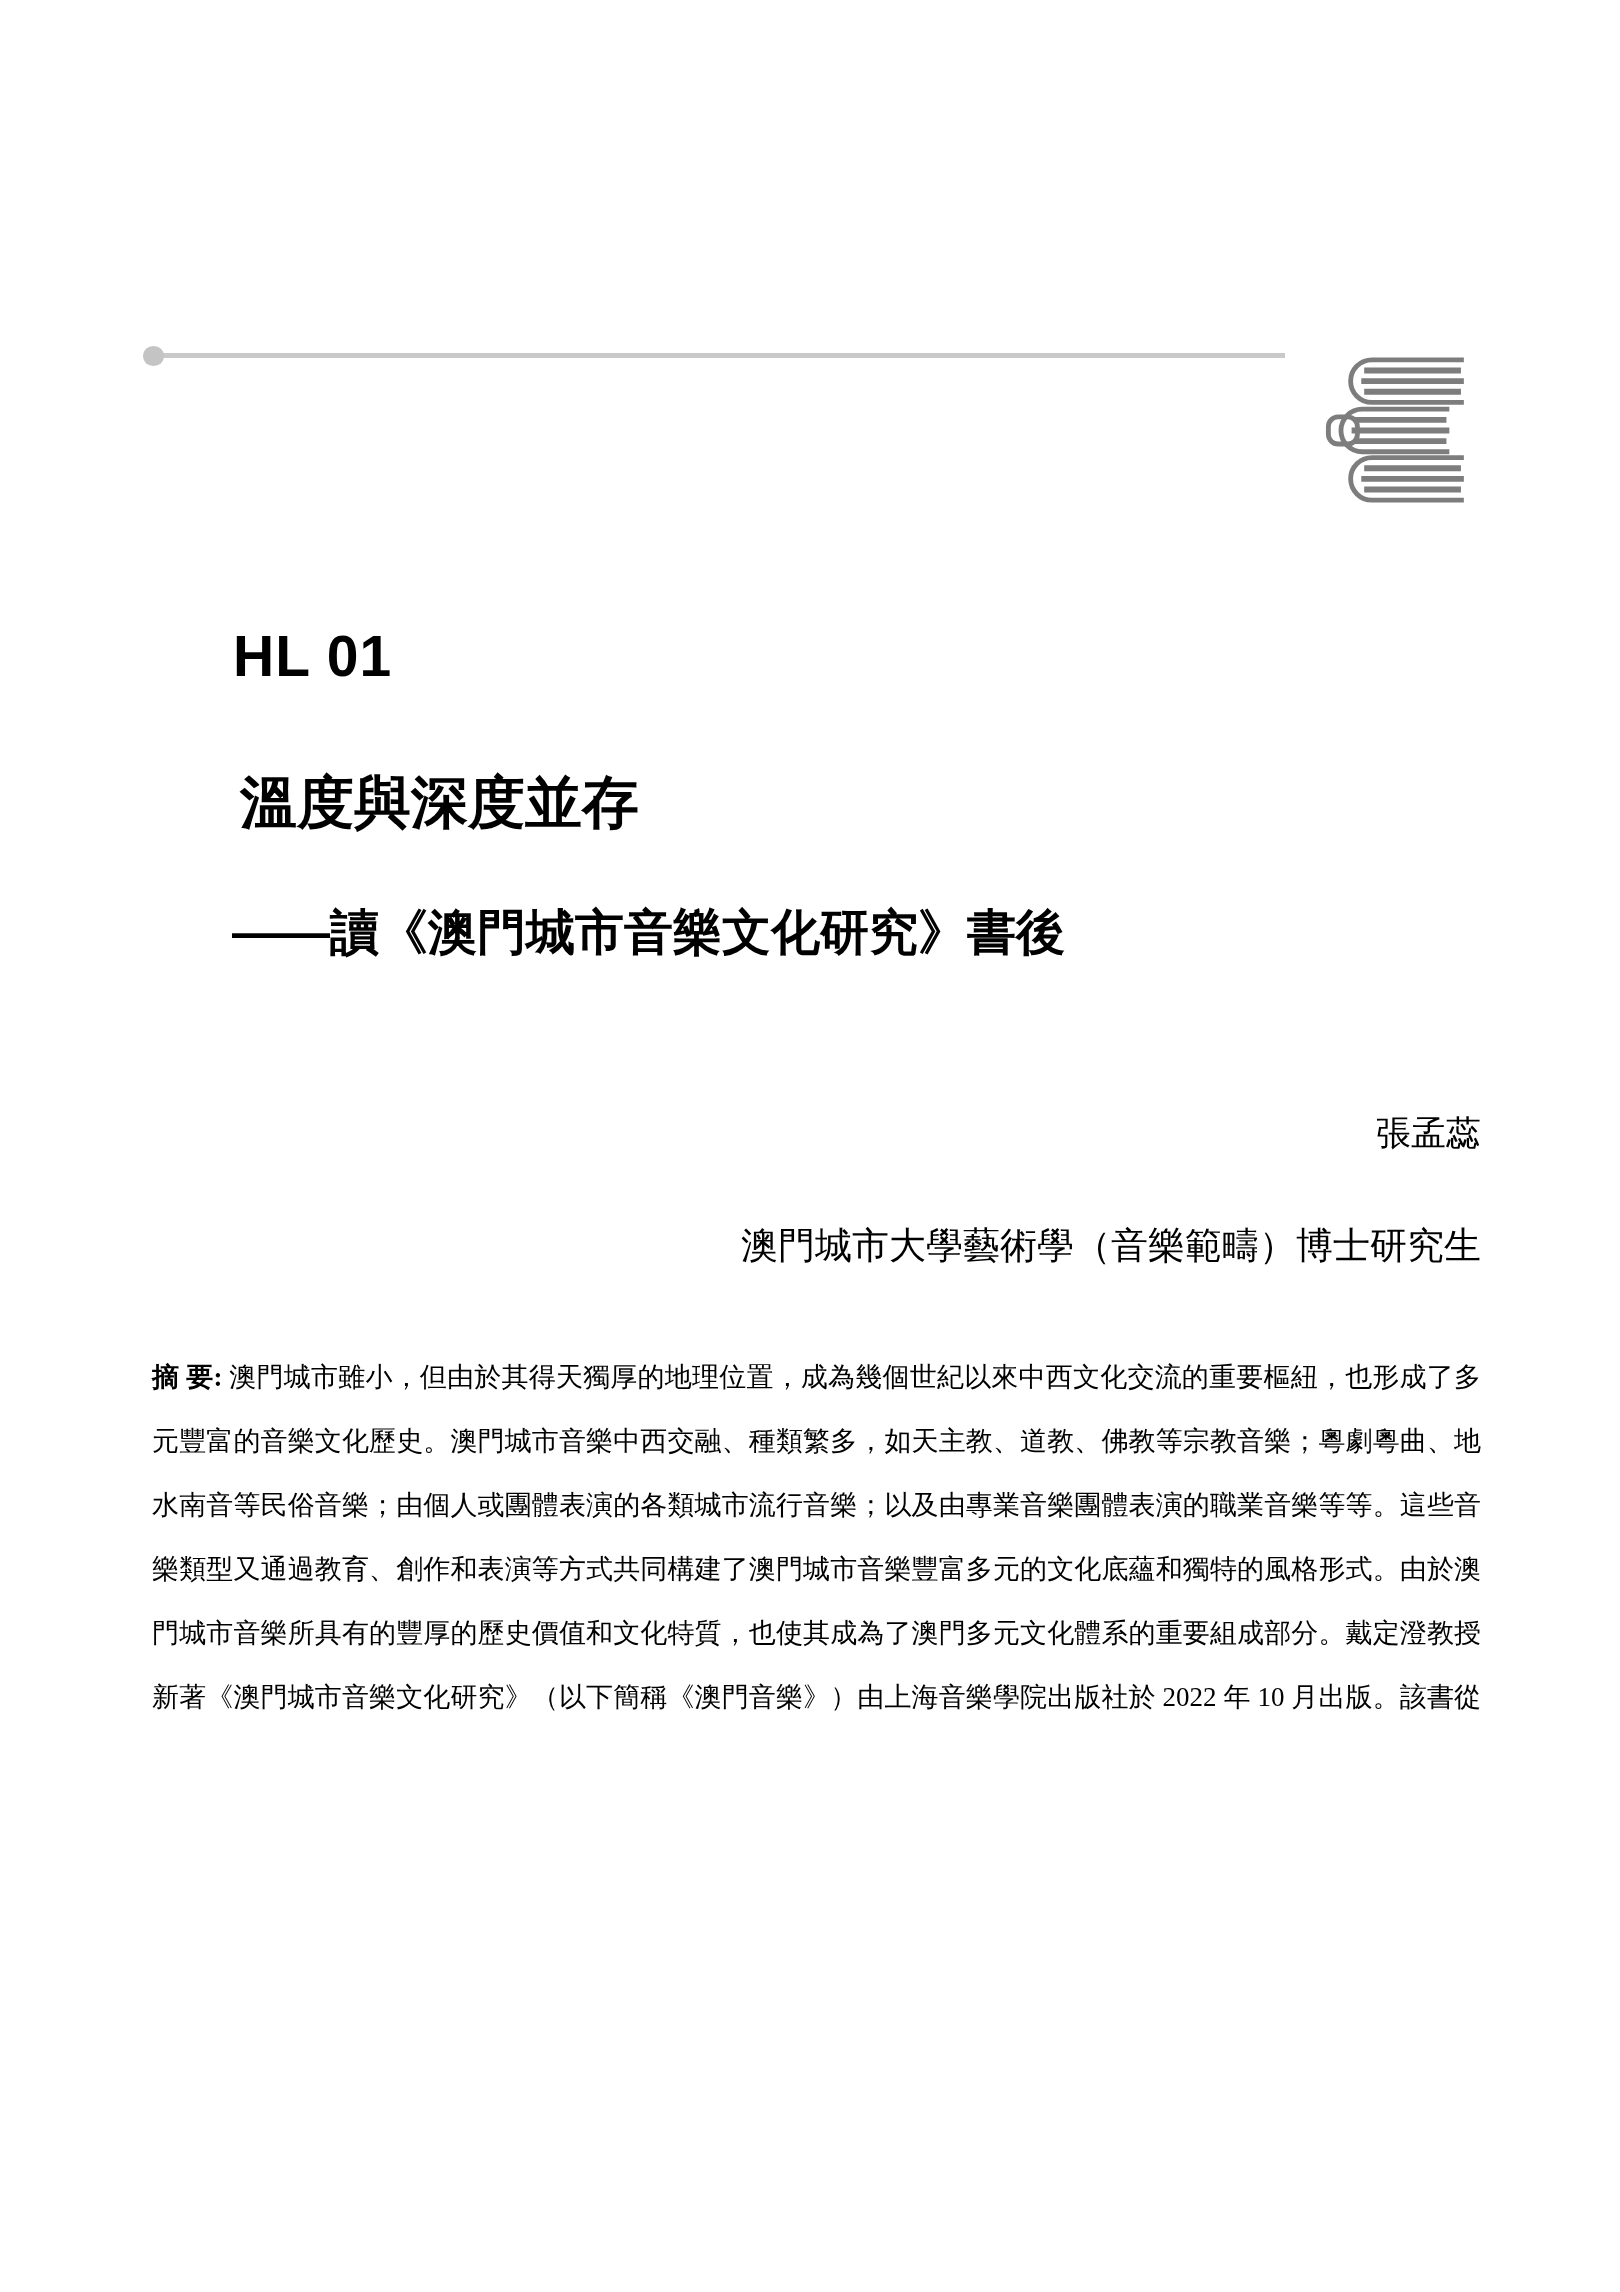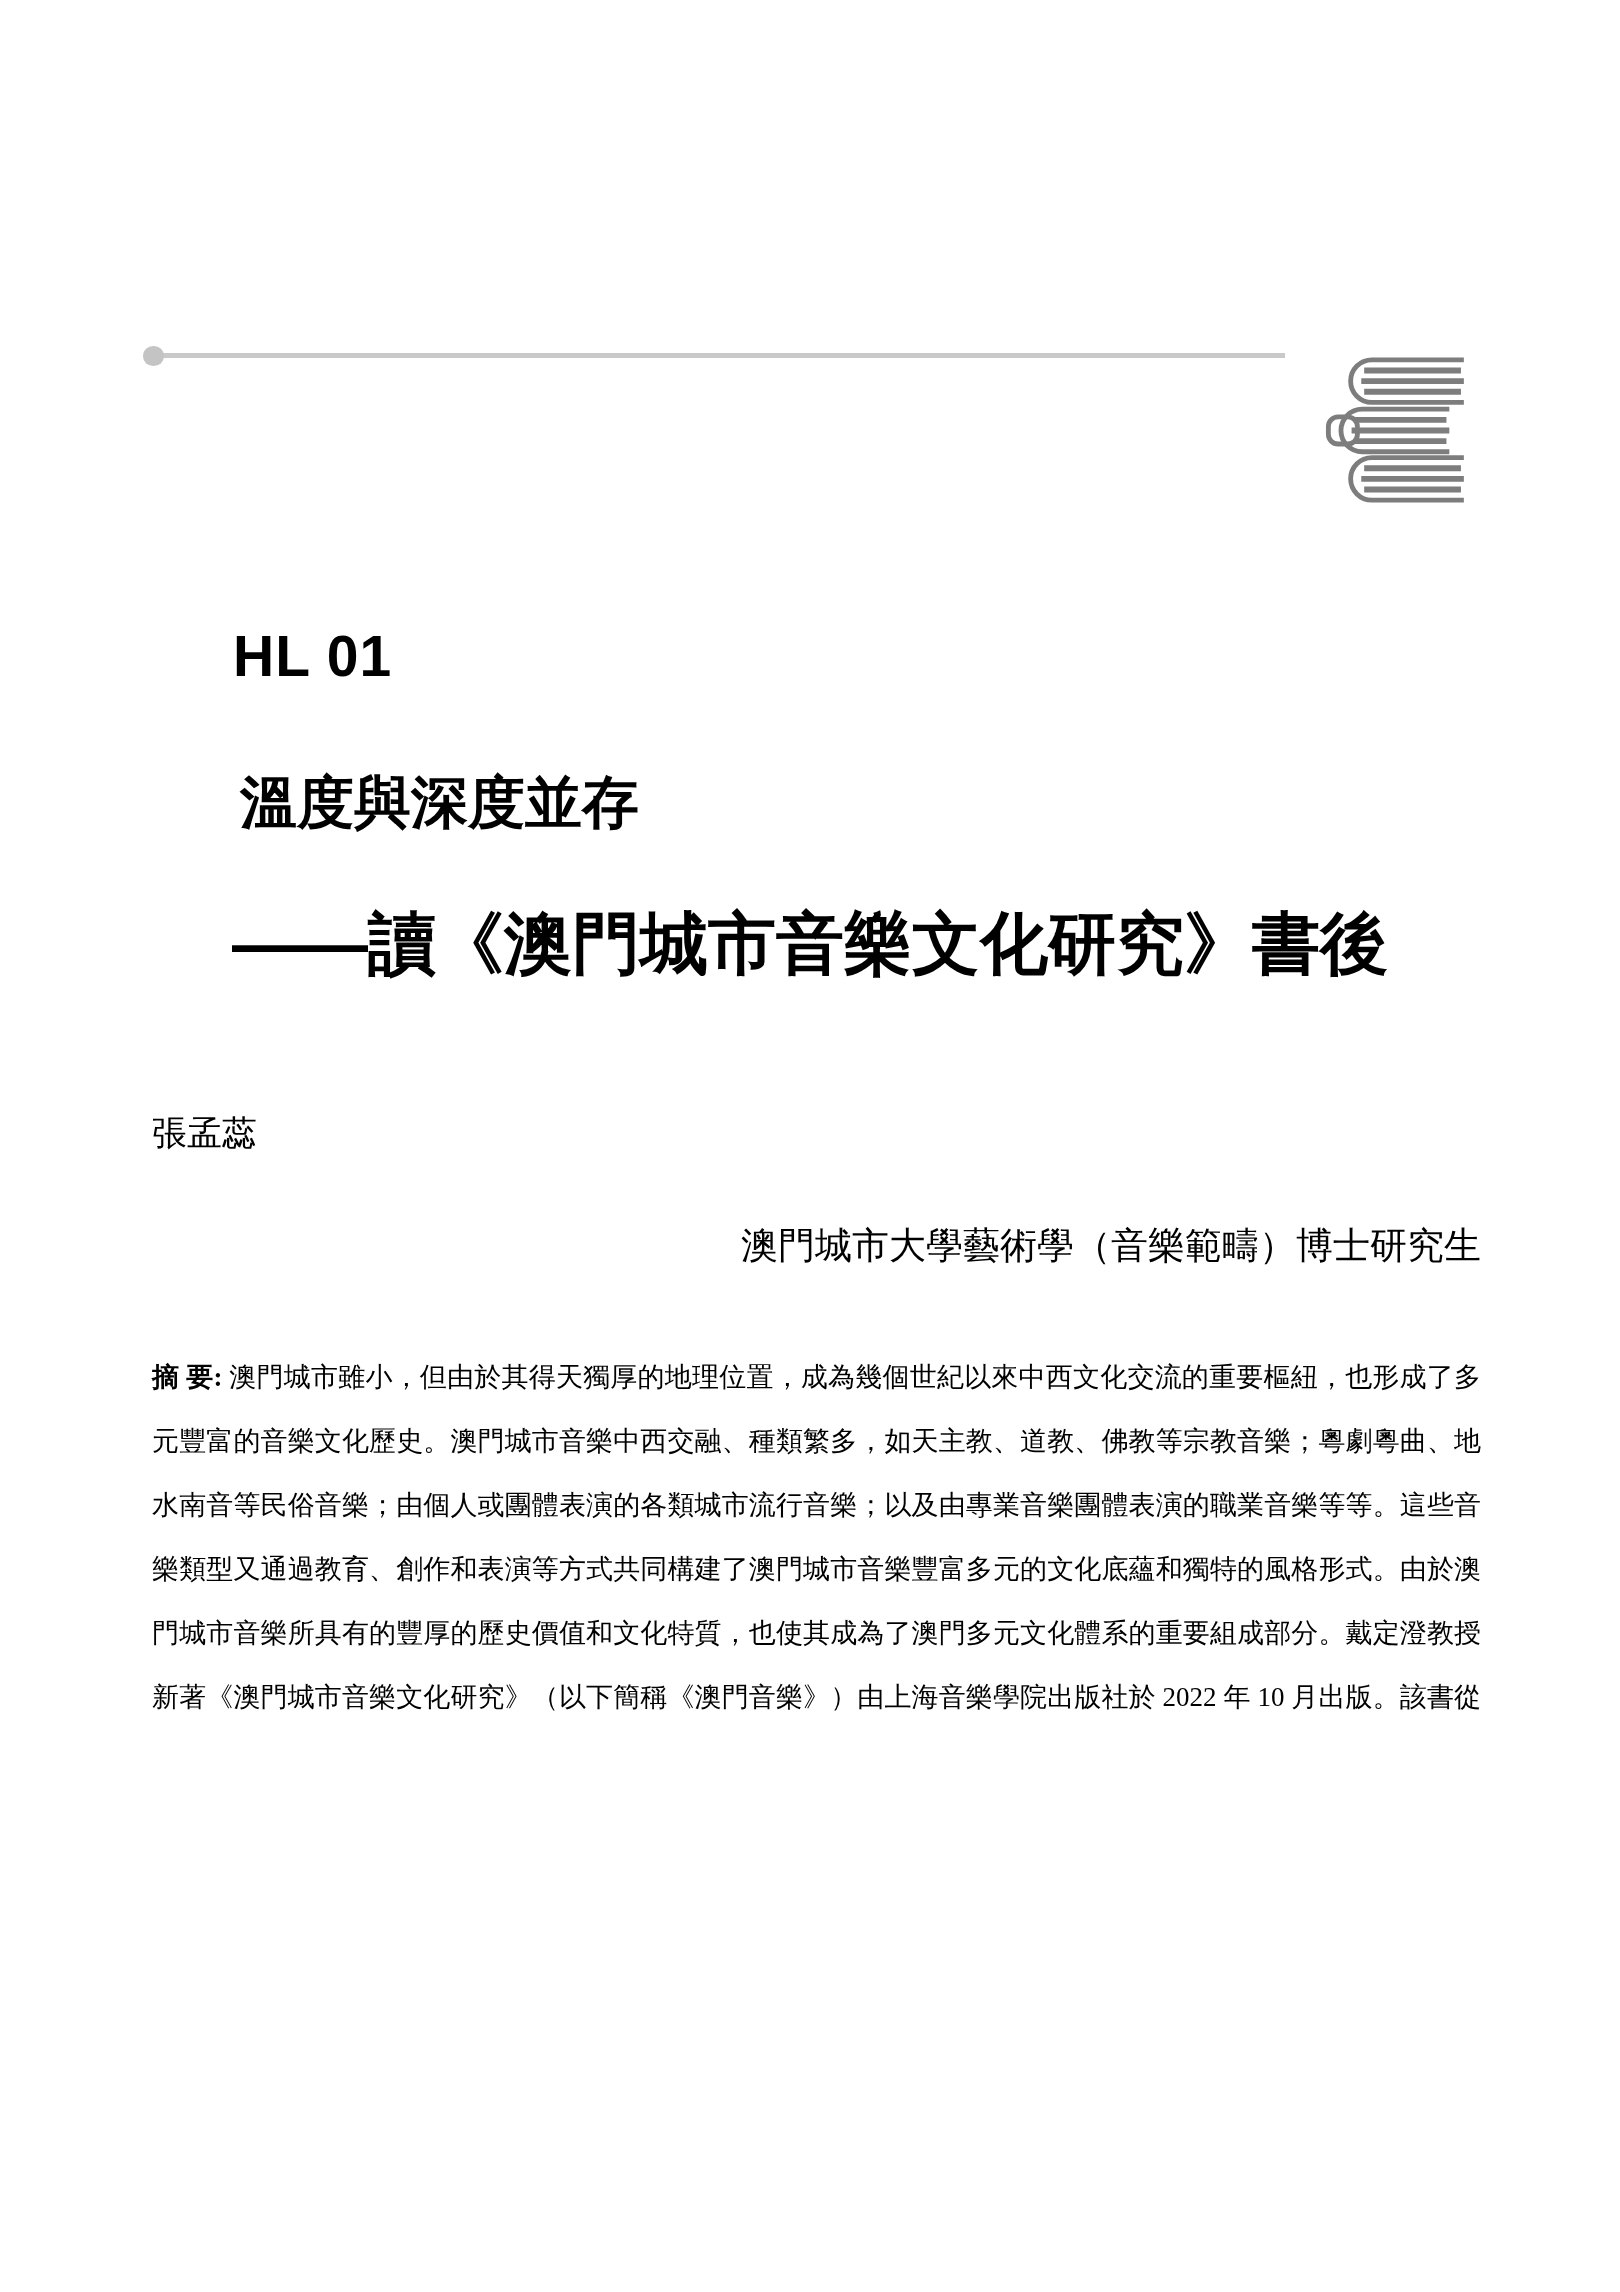--- a/index.html
+++ b/index.html
@@ -51,30 +51,30 @@
     font-weight:bold;
     font-size:57px;
     line-height:1.1;
     white-space:nowrap;
   }
   .doc-subtitle{
     position:absolute;
     left:232px; top:906px;
     font-family:"Liberation Sans", sans-serif;
     font-weight:bold;
-    font-size:68px;
+    font-size:49px;
     line-height:1.1;
     white-space:nowrap;
   }
   
   .author{
     position:absolute;
     left:152px; top:1113px;
     width:1329px;
-    text-align:left;
+    text-align:right;
     font-size:35px;
     line-height:1.2;
   }
   .affiliation{
     position:absolute;
     left:152px; top:1224px;
     width:1329px;
     text-align:right;
     font-size:37px;
     line-height:1.2;

